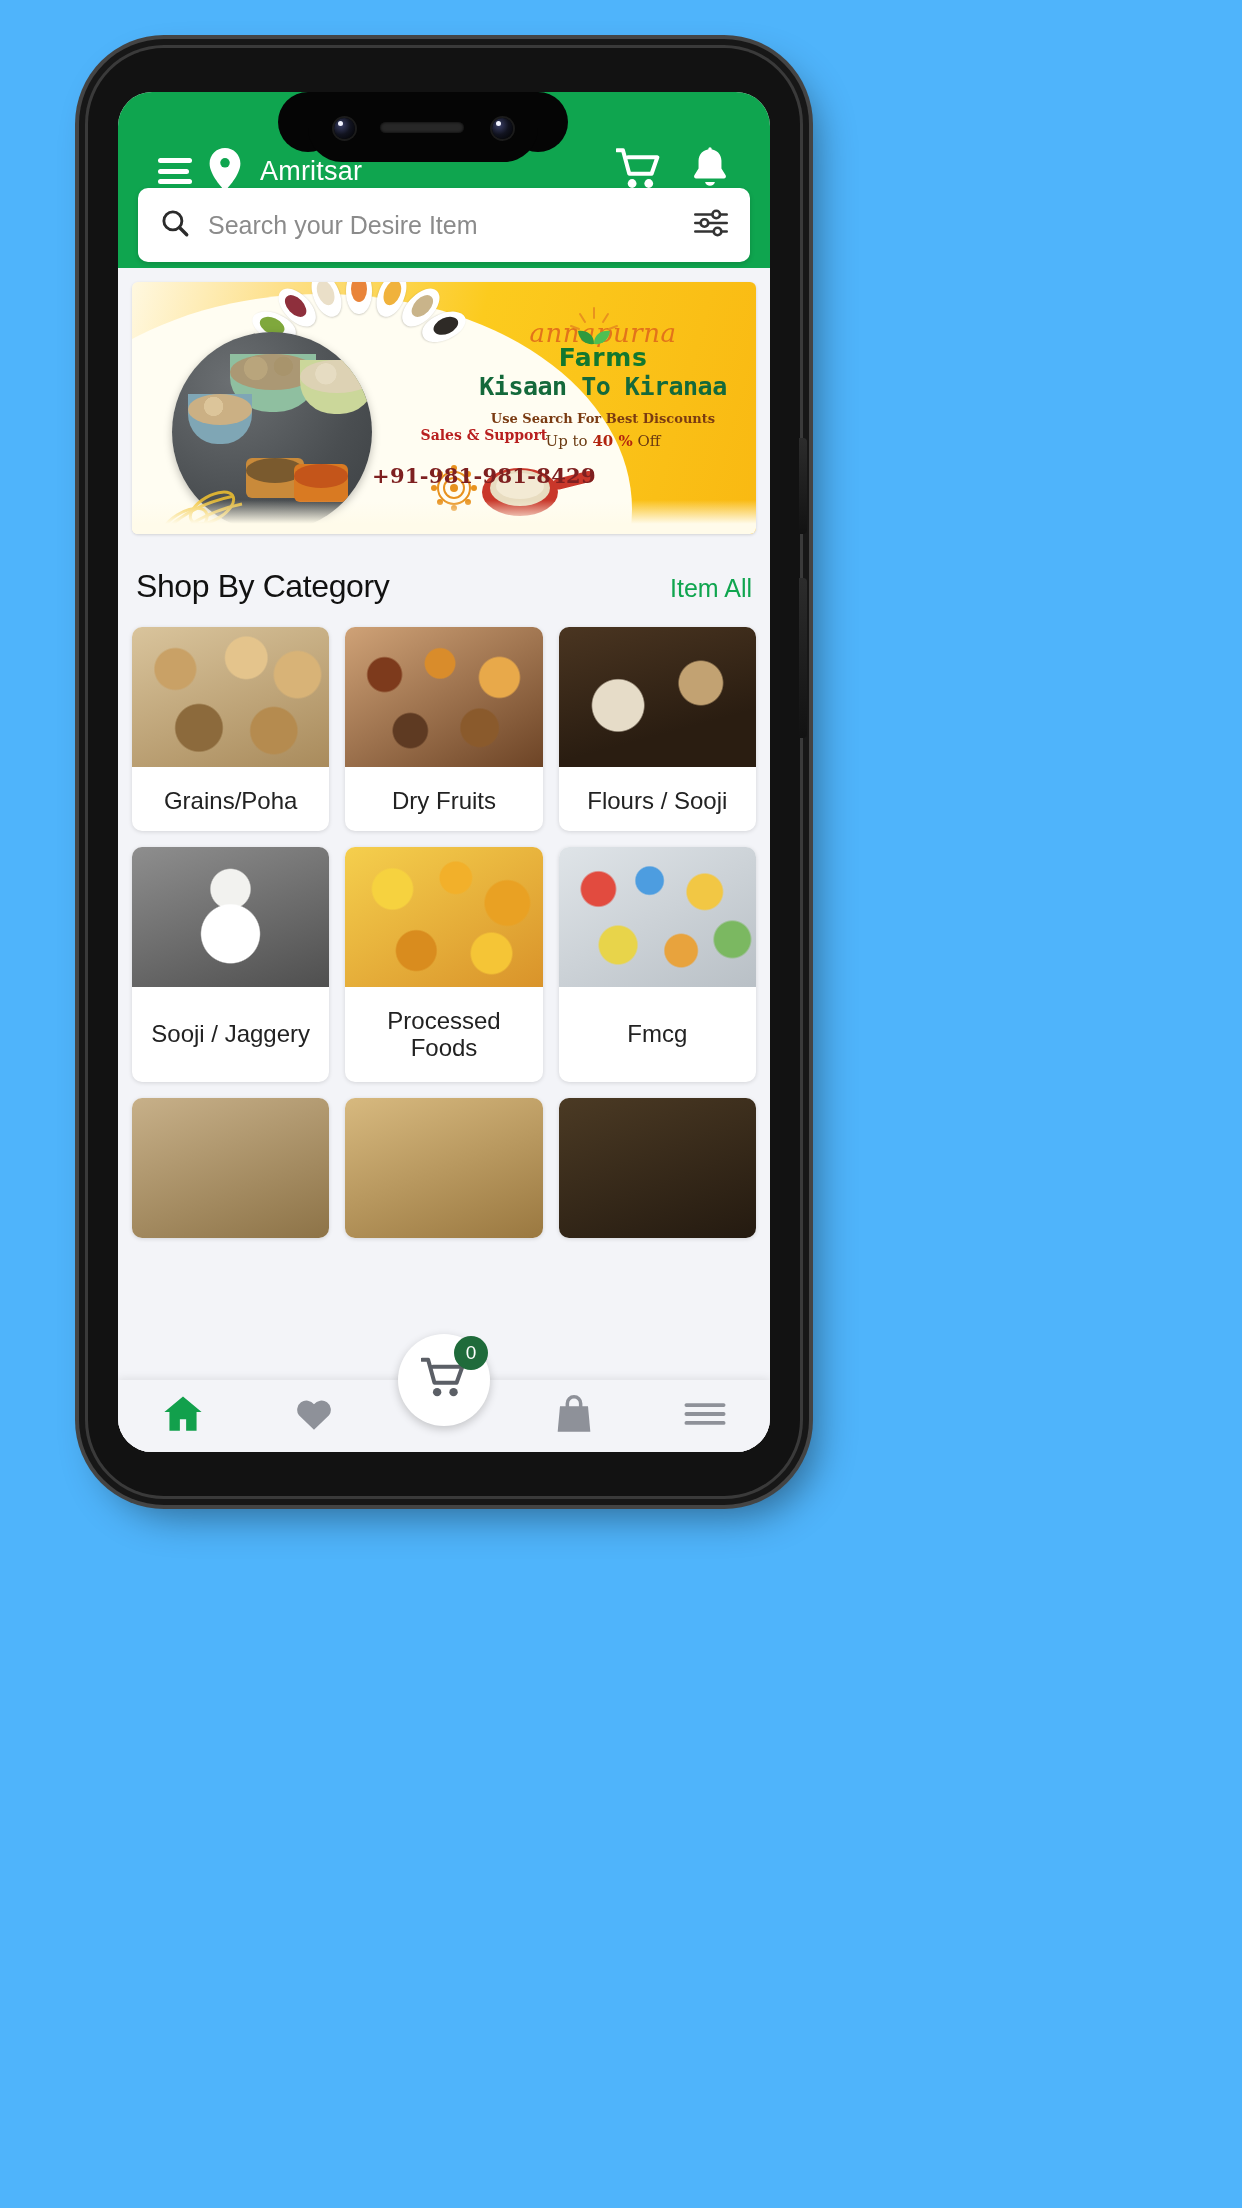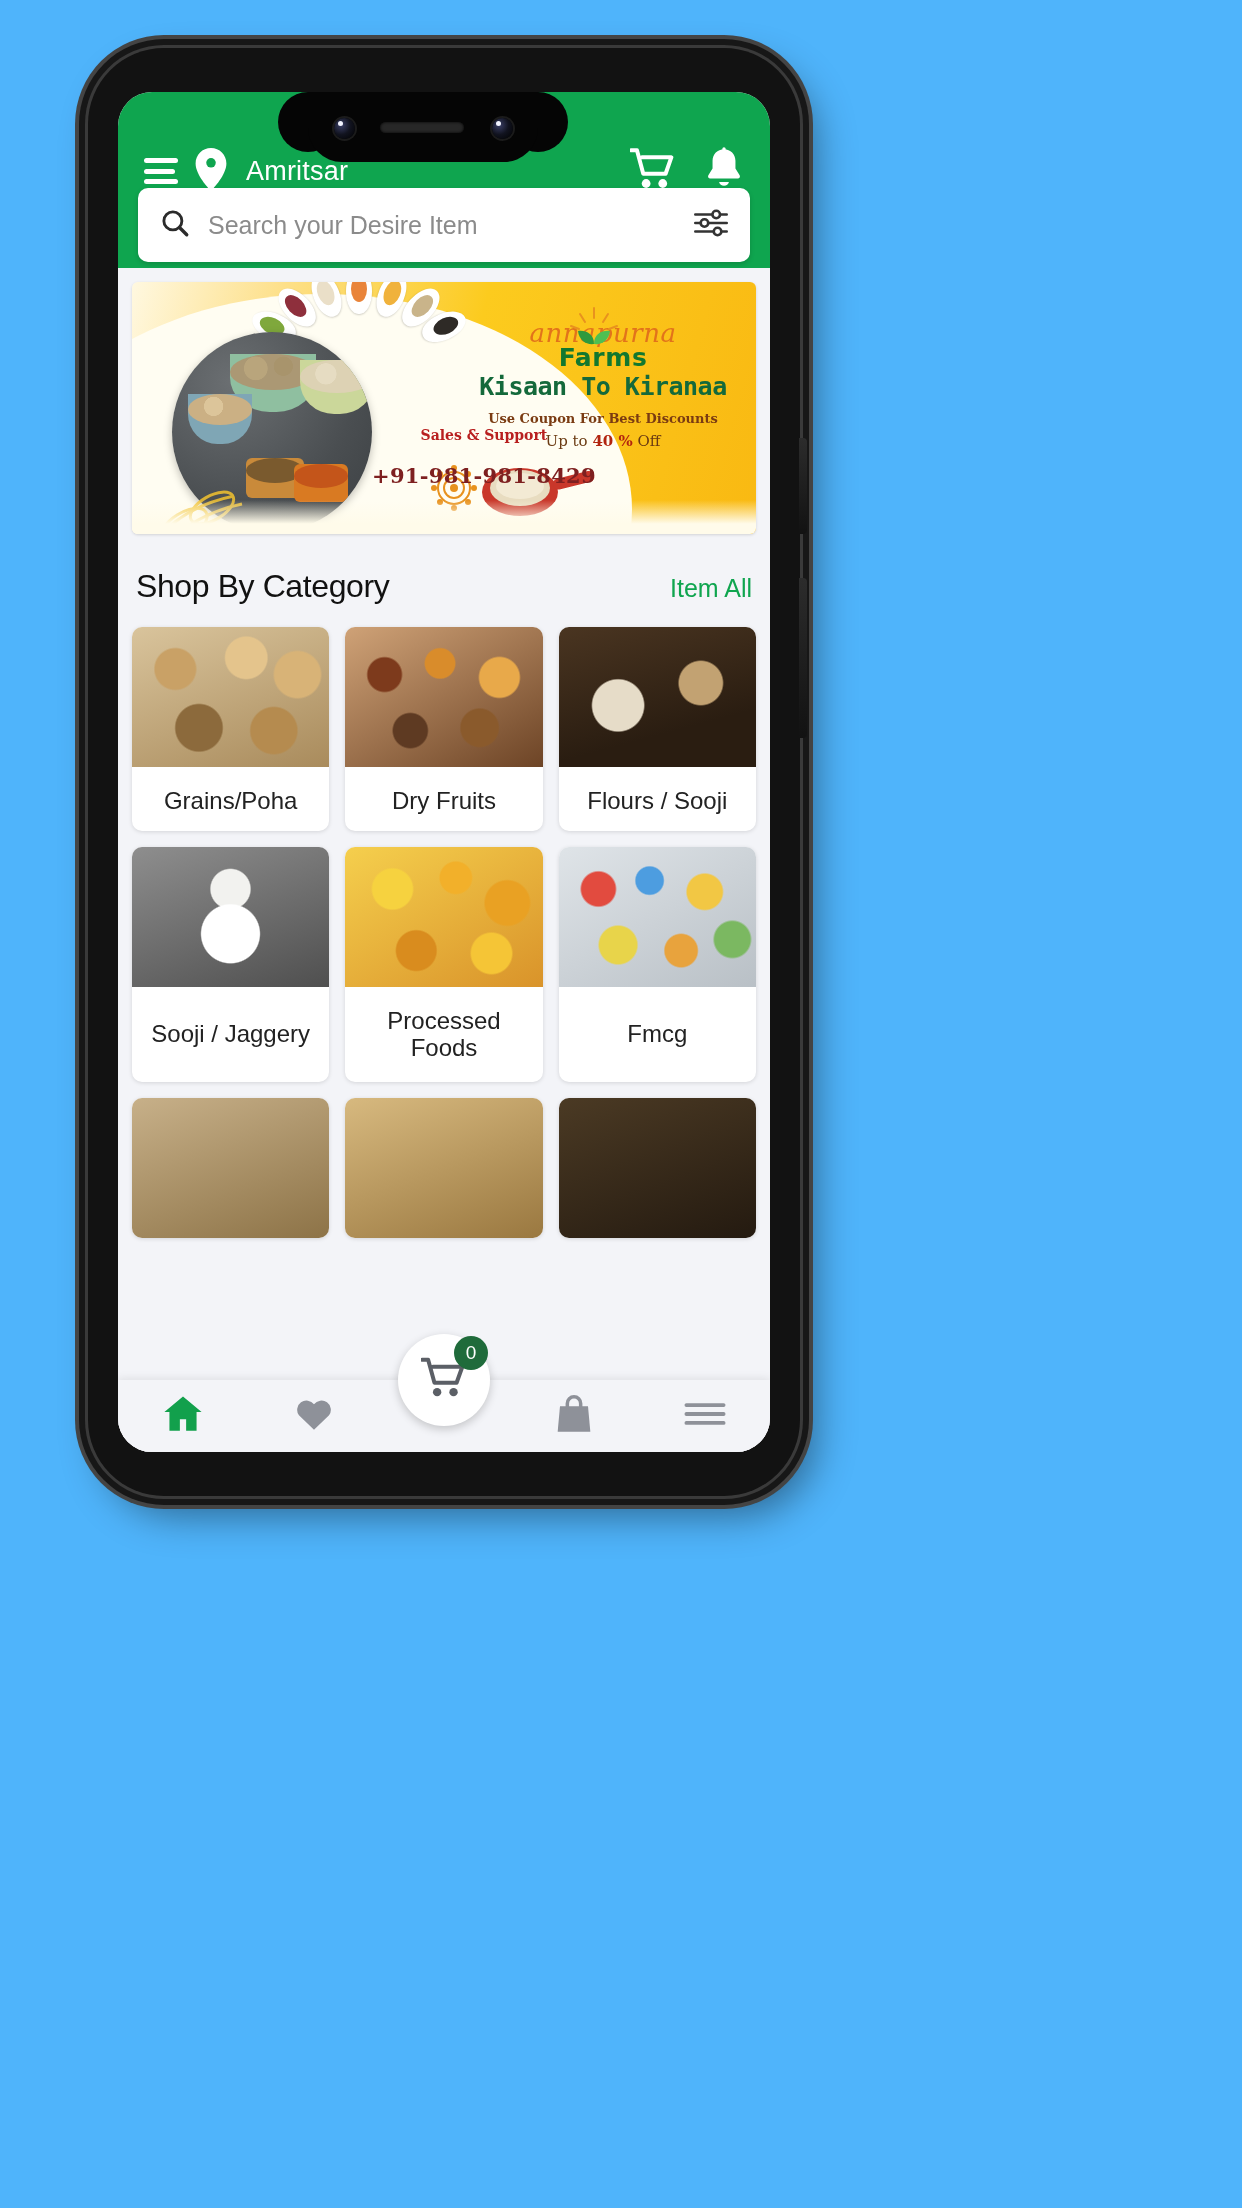--- a/index.html
+++ b/index.html
@@ -86,21 +86,21 @@
   #appbar {
     position: absolute; left: 0; top: 0;
     width: 652px; height: 176px;
     background: #0FA54F;
     z-index: 5;
   }
   #appbar-row {
     position: absolute; left: 0; top: 44px;
     width: 652px; height: 70px;
     display: flex; align-items: center;
-    padding: 0 26px;
+    padding: 0 40px;
   }
   #hamburger { width: 34px; height: 26px; display:flex; flex-direction:column;
                justify-content:space-between; cursor:pointer; flex:0 0 auto; }
   #hamburger span { display:block; height:5px; border-radius:3px; background:#fff; }
   #hamburger span:nth-child(2){ width: 92%; }
 
   #pin { margin-left: 16px; flex:0 0 auto; }
   #location-text {
     margin-left: 18px; color:#fff; font-size: 27px;
     white-space: nowrap; overflow:hidden;
@@ -471,21 +471,21 @@
               <line x1="44" y1="8" x2="39" y2="16"></line>
               <line x1="7" y1="20" x2="15" y2="23"></line>
               <line x1="53" y1="20" x2="45" y2="23"></line>
             </g>
             <path d="M30 38 C30 28 22 24 14 25 C15 34 22 39 30 38z" fill="#2E9A3E"></path>
             <path d="M30 38 C30 28 38 24 46 25 C45 34 38 39 30 38z" fill="#4FBF52"></path>
           </svg>
           <div id="logo-script">annapurna</div>
           <div id="logo-farms">Farms</div>
           <div id="tagline">Kisaan To Kiranaa</div>
-          <div id="coupon-line">Use Coupon For Best Discounts</div>
+          <div id="coupon-line">Use Search For Best Discounts</div>
           <div id="offer-line">
             <span>Up to </span><b>40 %</b><span> Off</span>
           </div>
         </div>
 
         <div id="support">
           <div id="support-title">Sales &amp; Support</div>
           <div id="support-phone">+91-981-981-8429</div>
         </div>
 

